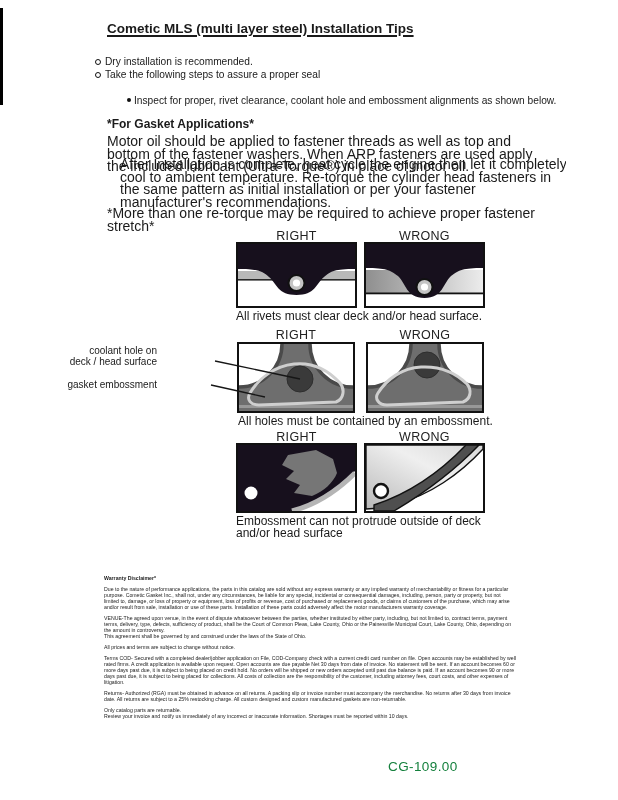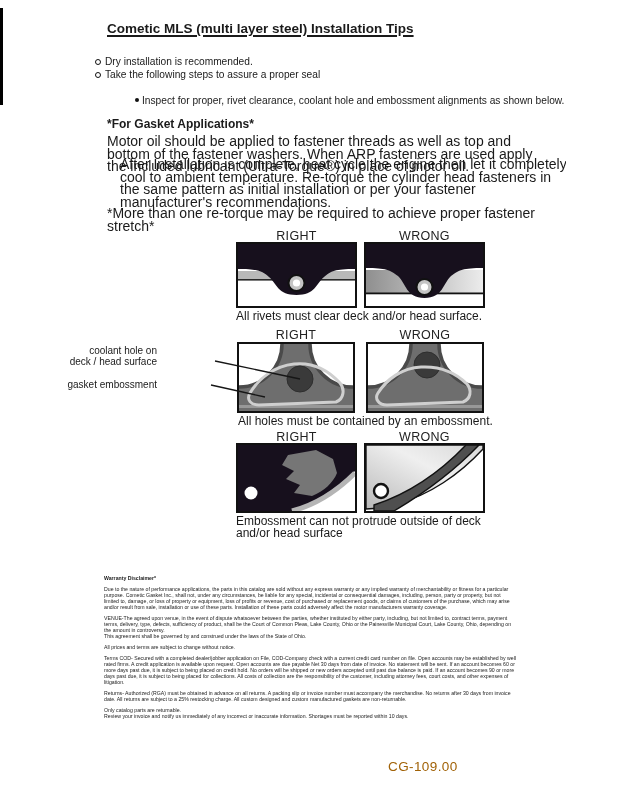--- a/index.html
+++ b/index.html
@@ -7,36 +7,36 @@
         font-family:"Liberation Sans", sans-serif;color:#1a1a1a;}
   .abs{position:absolute;}
   
   .doc-title{left:107px;top:21px;font-size:13.5px;font-weight:bold;
              text-decoration:underline;text-decoration-thickness:1.5px;text-underline-offset:2px;}
   
   .bullet-row{display:flex;align-items:flex-start;font-size:10.2px;line-height:12px;white-space:nowrap;}
   .dot-hollow{flex:0 0 auto;width:4px;height:4px;border:1px solid #111;border-radius:50%;margin:3px 4px 0 0;}
   .dot-solid{flex:0 0 auto;width:4px;height:4px;background:#111;border-radius:50%;margin:3px 3px 0 0;}
   .b1{left:95px;top:43px;} .b2{left:95px;top:56px;} .b3{left:95px;top:69px;}
-  .s1{left:121px;top:82px;} .s2{left:135px;top:95px;}
+  .s1{left:121px;top:82px;} .s2{left:127px;top:95px;}
   
   .diesel-heading{left:107px;top:117px;font-size:12px;font-weight:bold;}
   .body-par{left:107px;width:448px;font-size:14px;line-height:12.6px;}
   .p1{top:135px;} .p2{top:158px;margin-left:13px;} .note{top:207px;}
   
   .rw-label{width:121px;text-align:center;font-size:12.5px;letter-spacing:.3px;color:#222;}
   .cap{font-size:12px;line-height:12px;}
   
   .callout{right:409px;width:130px;text-align:right;font-size:10px;line-height:11.4px;}
   .frame{display:block;}
   .legal{left:104px;top:575px;width:413px;font-size:5.2px;line-height:6px;color:#222;}
   .legal p{margin:0;}
   .legal p.gap{margin-top:5px;}
   .legal-heading{font-weight:bold;}
-  .cg-number{left:388px;top:759px;font-size:13.5px;letter-spacing:.4px;color:#a16207;}
+  .cg-number{left:388px;top:759px;font-size:13.5px;letter-spacing:.4px;color:#15803d;}
   .edge-mark{left:0;top:8px;width:3px;height:97px;background:#000;}
 </style>
 </head>
 <body>
 
 <div id="page">
 
   <div class="abs edge-mark"></div>
 
   <div class="abs doc-title">Cometic MLS (multi layer steel) Installation Tips</div>

